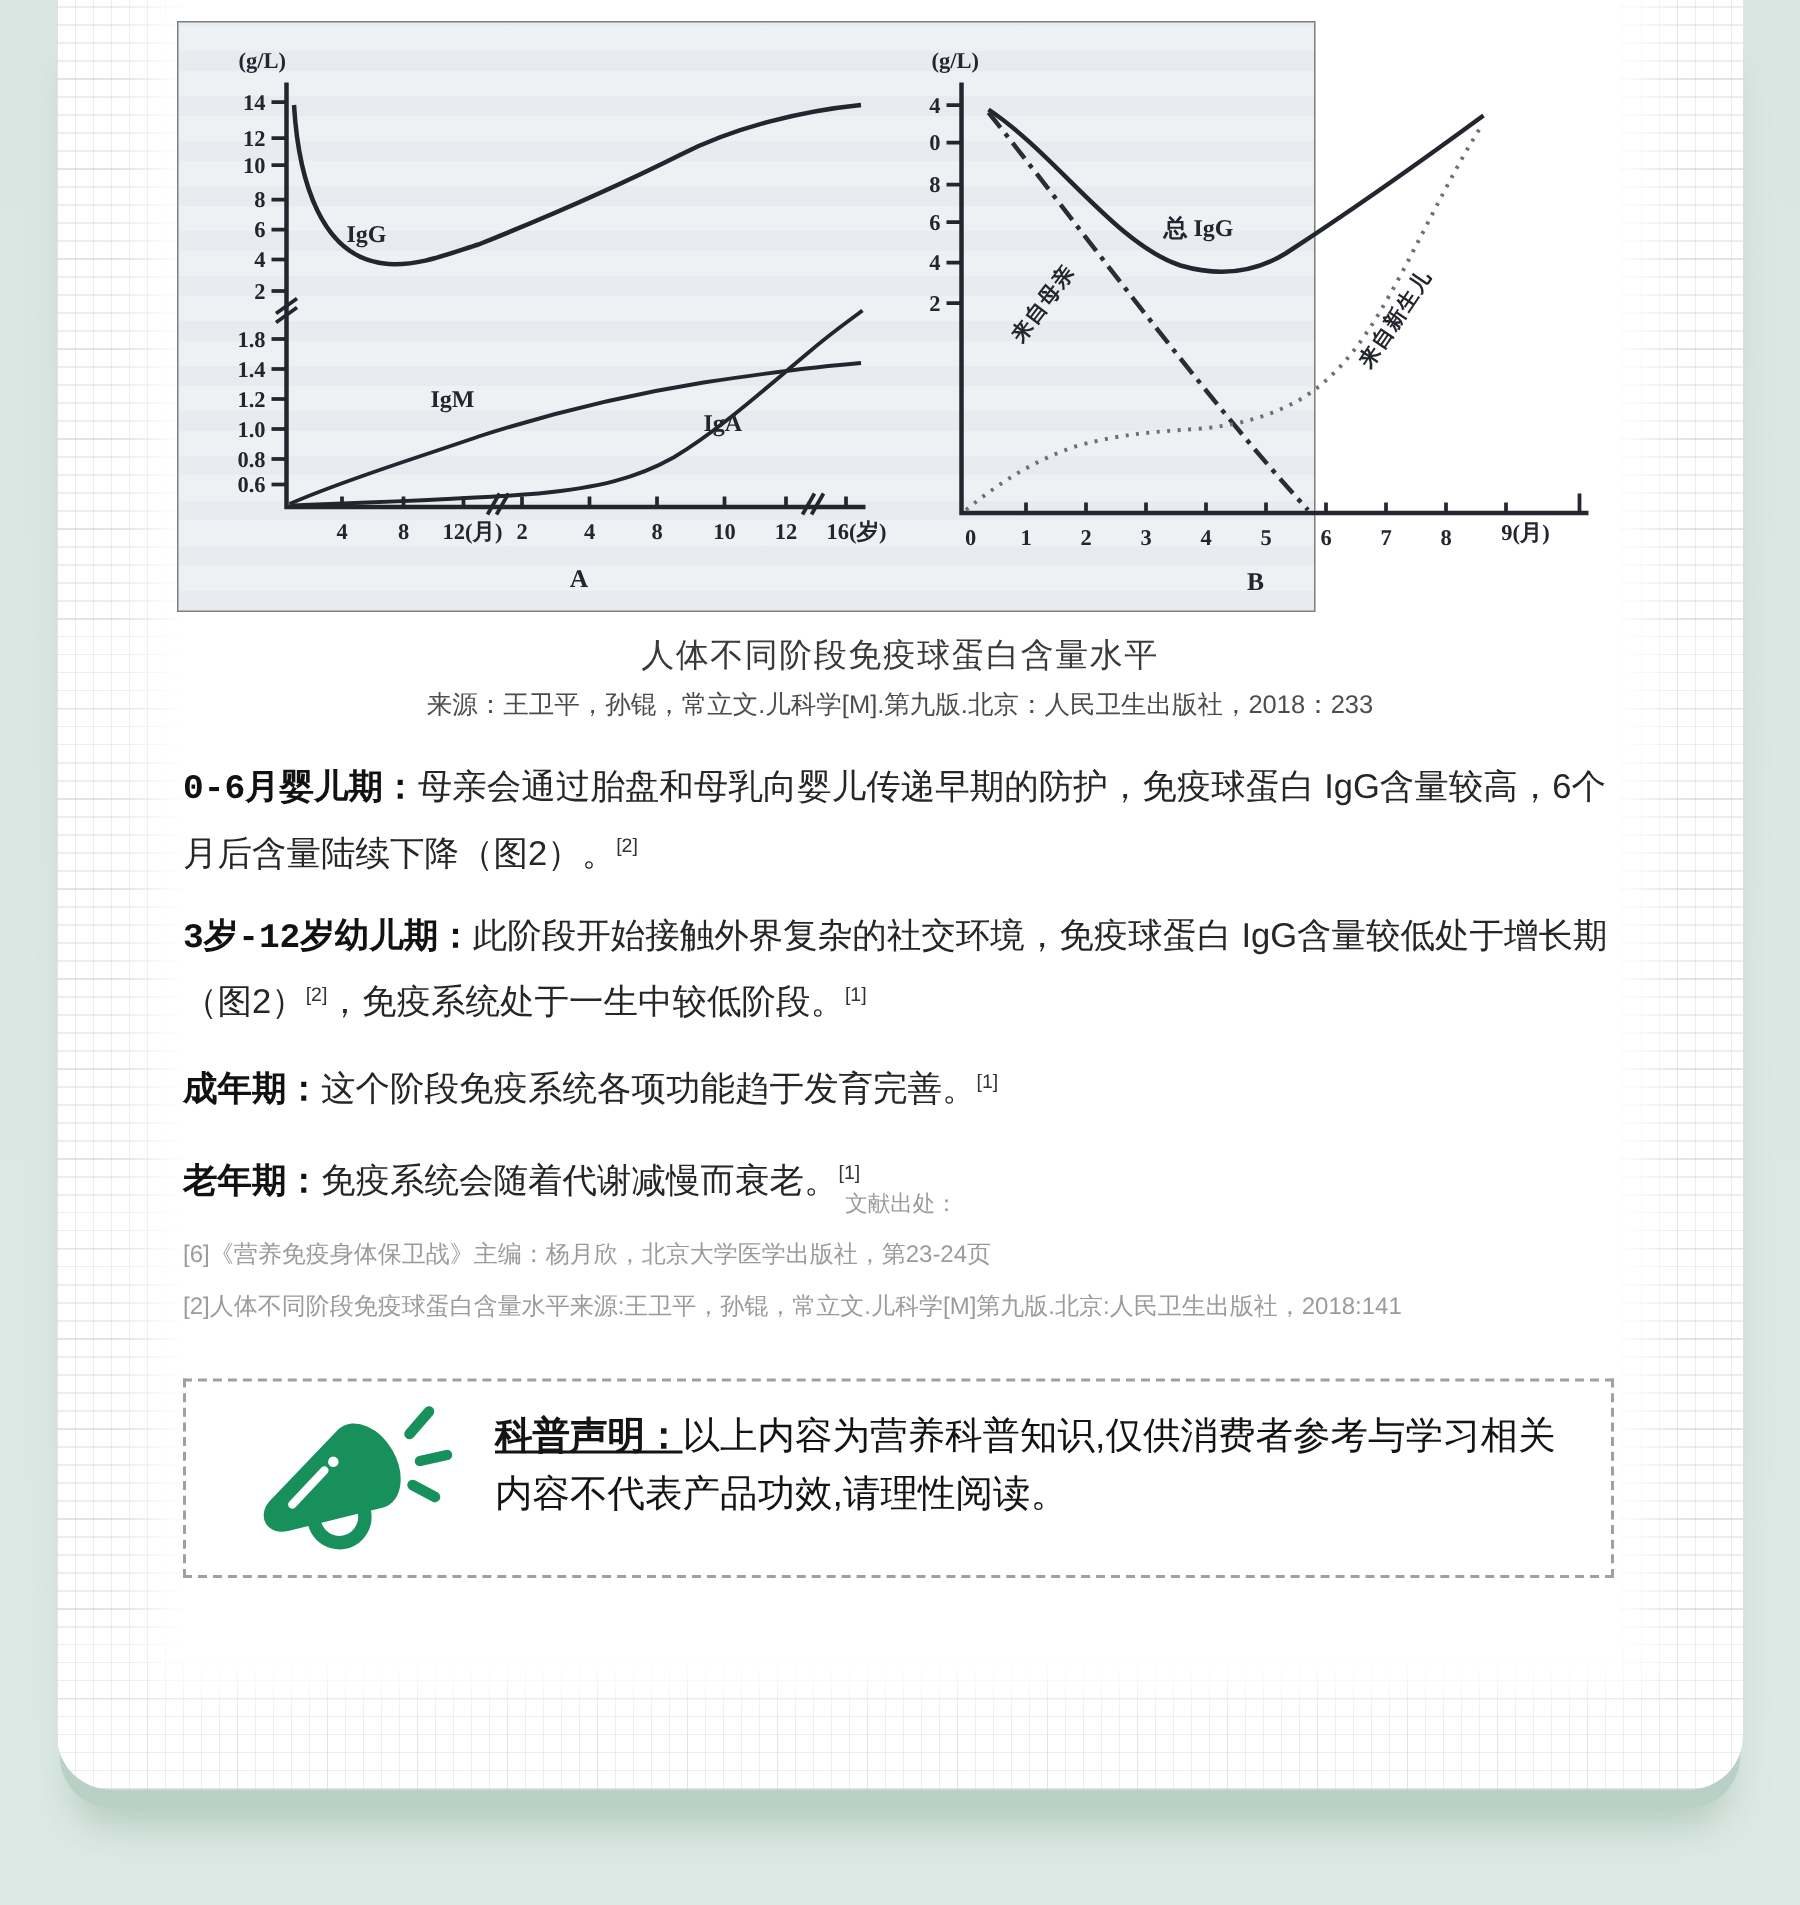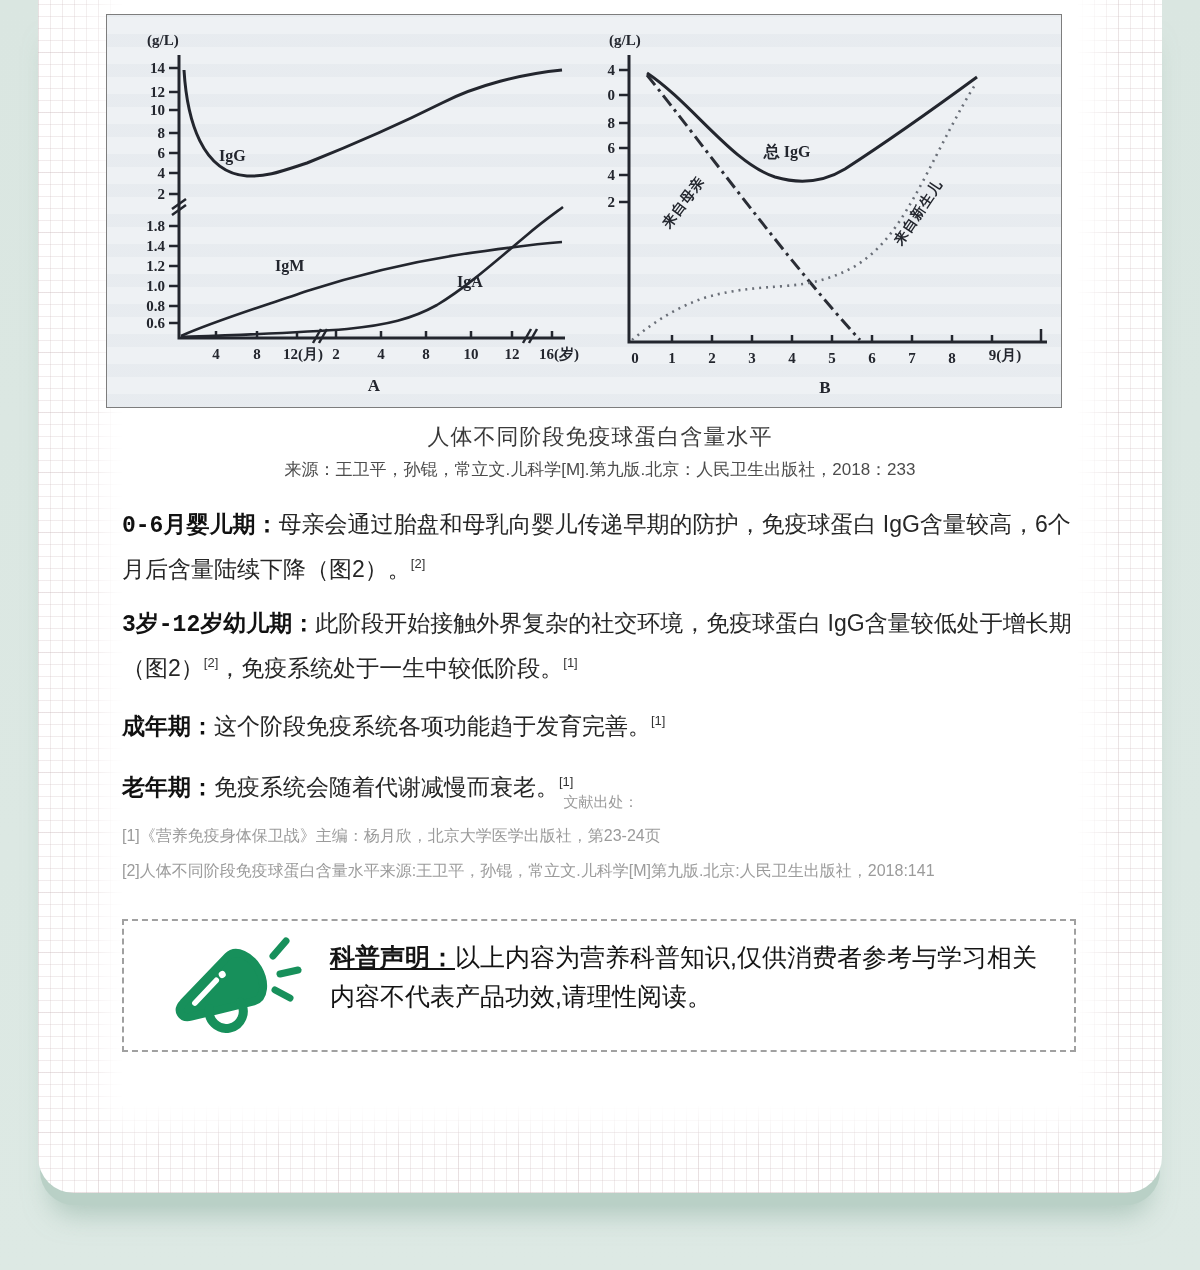--- a/index.html
+++ b/index.html
@@ -21,21 +21,21 @@
     border-radius:0 0 36px 36px;
     box-shadow:0 14px 0 -2px #b9d0c6, 0 34px 26px -12px rgba(140,175,160,0.55);
   }
   
   .surface {
     position:absolute; left:84px; top:0; width:956px; height:1106px;
     background:#fff; box-shadow:0 0 30px 22px #fff;
   }
   
   .chart-img {
-    position:absolute; left:68px; top:14px; width:956px; height:394px;
+    position:absolute; left:80px; top:14px; width:759px; height:394px;
     background:#eef1f4;
     background-image:repeating-linear-gradient(0deg, rgba(110,130,155,0.05) 0 13px, rgba(255,255,255,0) 13px 30px);
     border:1px solid #7d7d7d;
   }
   .chart-img svg { position:absolute; top:0; }
   svg text { font-family:"Liberation Serif", serif; font-weight:bold; fill:#23262e; }
   .tick-label { font-size:15px; }
   .unit-label { font-size:15px; }
   .curve-label { font-size:16px; }
   .panel-label { font-size:17px; }
@@ -218,21 +218,21 @@
 
     <div class="paras" id="paragraphs">
         <p class="para"><span class="b">0-6月婴儿期：</span><span>母亲会通过胎盘和母乳向婴儿传递早期的防护，免疫球蛋白 IgG含量较高，6个月后含量陆续下降（图2）。</span><sup>[2]</sup></p>
         <p class="para"><span class="b">3岁-12岁幼儿期：</span><span>此阶段开始接触外界复杂的社交环境，免疫球蛋白 IgG含量较低处于增长期（图2）</span><sup>[2]</sup><span>，免疫系统处于一生中较低阶段。</span><sup>[1]</sup></p>
         <p class="para"><span class="b">成年期：</span><span>这个阶段免疫系统各项功能趋于发育完善。</span><sup>[1]</sup></p>
         <p class="para"><span class="b">老年期：</span><span>免疫系统会随着代谢减慢而衰老。</span><sup>[1]</sup></p>
       </div>
 
     <div class="refs">
       <div class="refs-heading">文献出处：</div>
-      <div class="ref-item">[1]《营养免疫身体保卫战》主编：杨月欣，北京大学医学出版社，第23-24页</div>
+      <div class="ref-item">[6]《营养免疫身体保卫战》主编：杨月欣，北京大学医学出版社，第23-24页</div>
       <div class="ref-item">[2]人体不同阶段免疫球蛋白含量水平来源:王卫平，孙锟，常立文.儿科学[M]第九版.北京:人民卫生出版社，2018:141</div>
     </div>
 
     <div class="disclaimer">
       <svg class="megaphone" width="150" height="122" viewBox="0 0 150 122">
         <g transform="rotate(-30 70 66)">
           <path d="M24 52 L86 34 C97 31 106 45 106 60 C106 75 97 89 86 86 L24 68 C14 65 14 55 24 52 Z" fill="#17905b" stroke="#17905b" stroke-width="8" stroke-linejoin="round"></path>
           <path d="M34 58 L64 49" stroke="#fff" stroke-width="5.5" stroke-linecap="round" fill="none"></path>
           <circle cx="72" cy="47" r="3.5" fill="#fff"></circle>
           <path d="M44 70 a17 17 0 1 0 30 10" fill="none" stroke="#17905b" stroke-width="9" stroke-linecap="round"></path>

